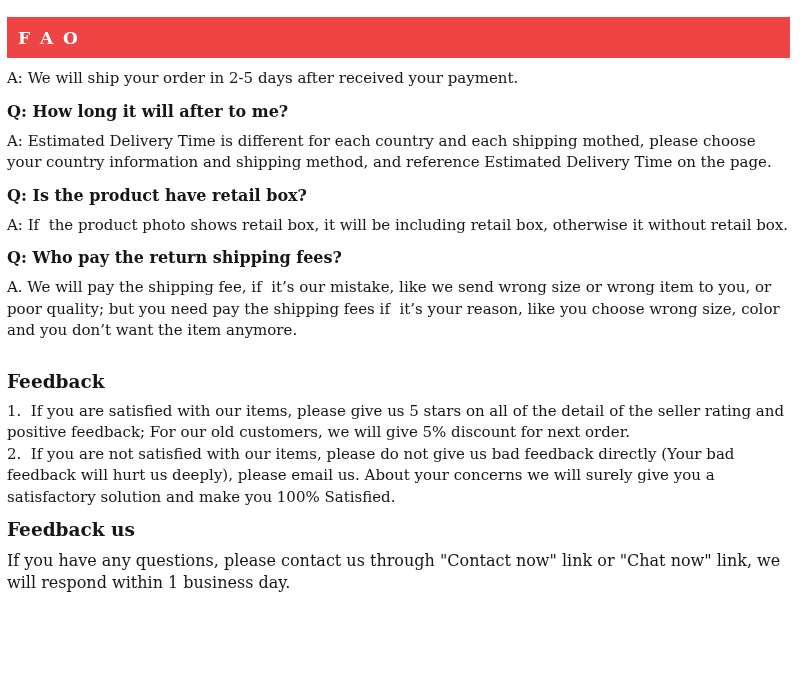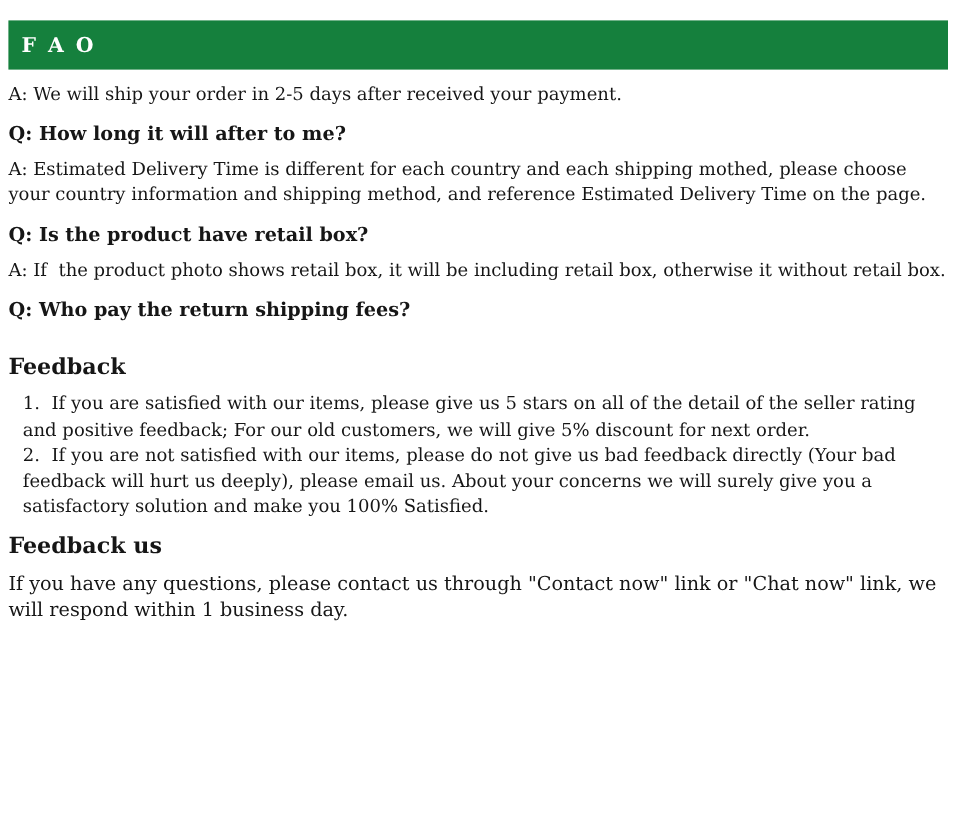--- a/index.html
+++ b/index.html
@@ -14,21 +14,21 @@
     font-family: "DejaVu Serif", serif;
     color: #161616;
   }
   p { margin: 0; }
   .page {
     box-sizing: border-box;
     width: 800px;
     padding: 17px 10px 0 7px;
   }
   .header-bar {
-    background: #15803d;
+    background: #ef4444;
     height: 41px;
     display: flex;
     align-items: center;
     padding-left: 11px;
   }
   .header-title {
     color: #ffffff;
     font-weight: bold;
     font-size: 17px;
     letter-spacing: 2px;
@@ -51,21 +51,20 @@
     font-weight: bold;
     font-size: 18.5px;
     line-height: 20px;
   }
   .feedback-heading { margin-top: 30px; }
   .fb-para {
     font-size: 15px;
     line-height: 21.5px;
     margin-top: 9px;
     white-space: pre-wrap;
-    margin-left: 12px;
   }
   .fb-para + .fb-para { margin-top: 0; }
   .contact-heading { margin-top: 12px; }
   .contact-body {
     font-size: 16px;
     line-height: 21.5px;
     margin-top: 10px;
     white-space: pre-wrap;
   }
 </style>
@@ -85,20 +84,21 @@
     <div class="qa-item">
       <p class="qa-q">Q: How long it will after to me?</p>
       <p class="qa-a">A: Estimated Delivery Time is different for each country and each shipping mothed, please choose your country information and shipping method, and reference Estimated Delivery Time on the page.</p>
     </div>
     <div class="qa-item">
       <p class="qa-q">Q: Is the product have retail box?</p>
       <p class="qa-a">A: If  the product photo shows retail box, it will be including retail box, otherwise it without retail box.</p>
     </div>
     <div class="qa-item">
       <p class="qa-q">Q: Who pay the return shipping fees?</p>
+      <p class="qa-a">A. We will pay the shipping fee, if  it’s our mistake, like we send wrong size or wrong item to you, or poor quality; but you need pay the shipping fees if  it’s your reason, like you choose wrong size, color and you don’t want the item anymore.</p>
     </div>
   </div>
 
   <div class="feedback-section">
     <p class="section-heading feedback-heading">Feedback</p>
     <p class="fb-para">1.  If you are satisfied with our items, please give us 5 stars on all of the detail of the seller rating and positive feedback; For our old customers, we will give 5% discount for next order.</p>
     <p class="fb-para">2.  If you are not satisfied with our items, please do not give us bad feedback directly (Your bad feedback will hurt us deeply), please email us. About your concerns we will surely give you a satisfactory solution and make you 100% Satisfied.</p>
   </div>
 
   <div class="contact-section">

